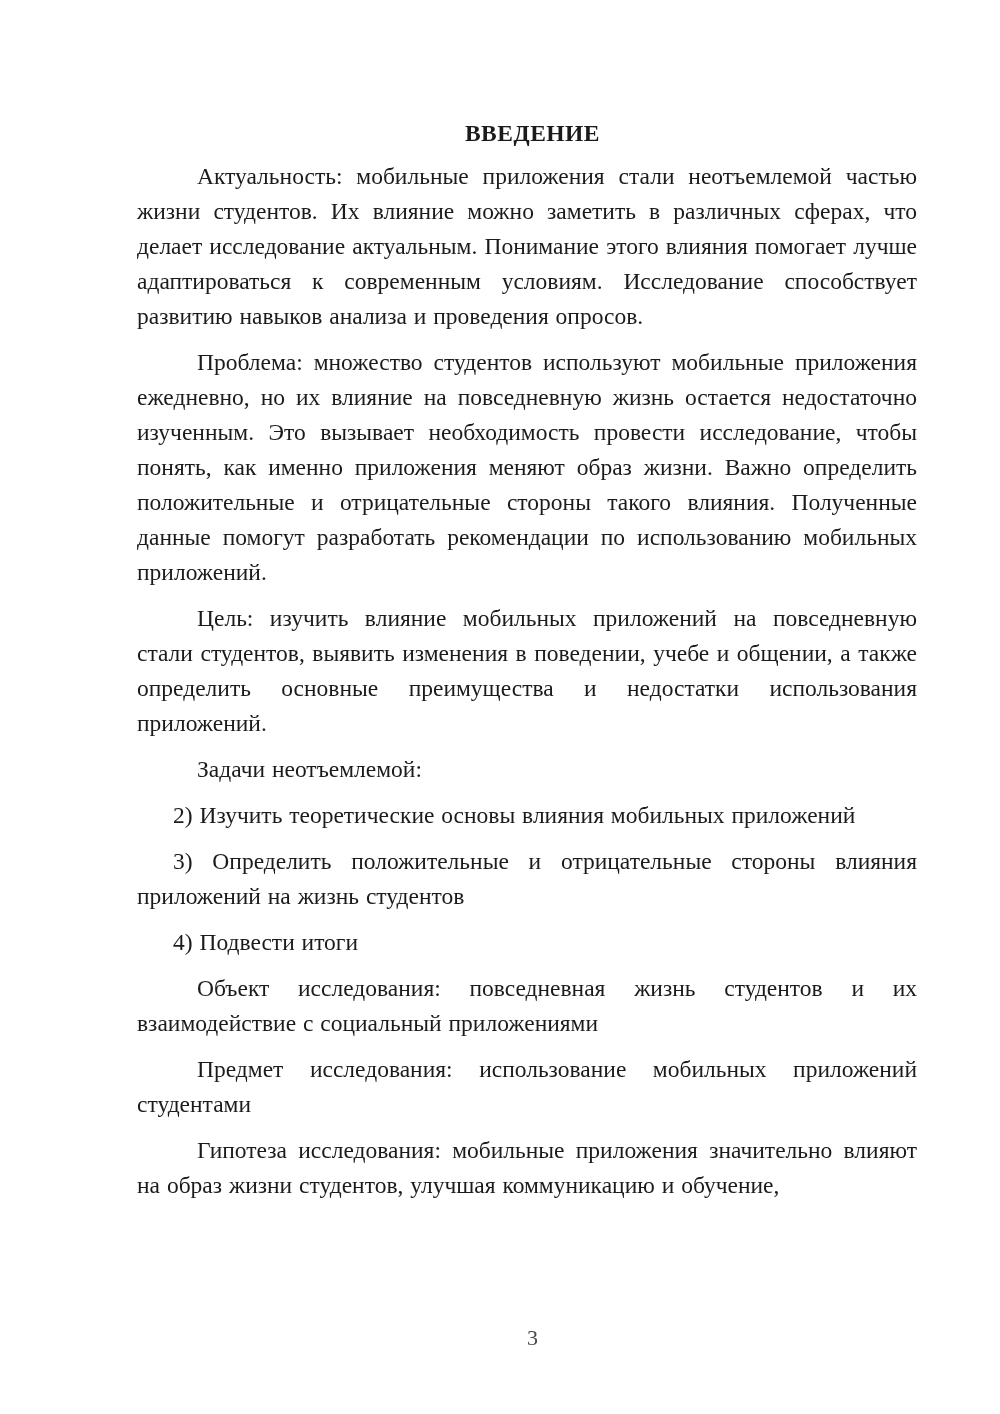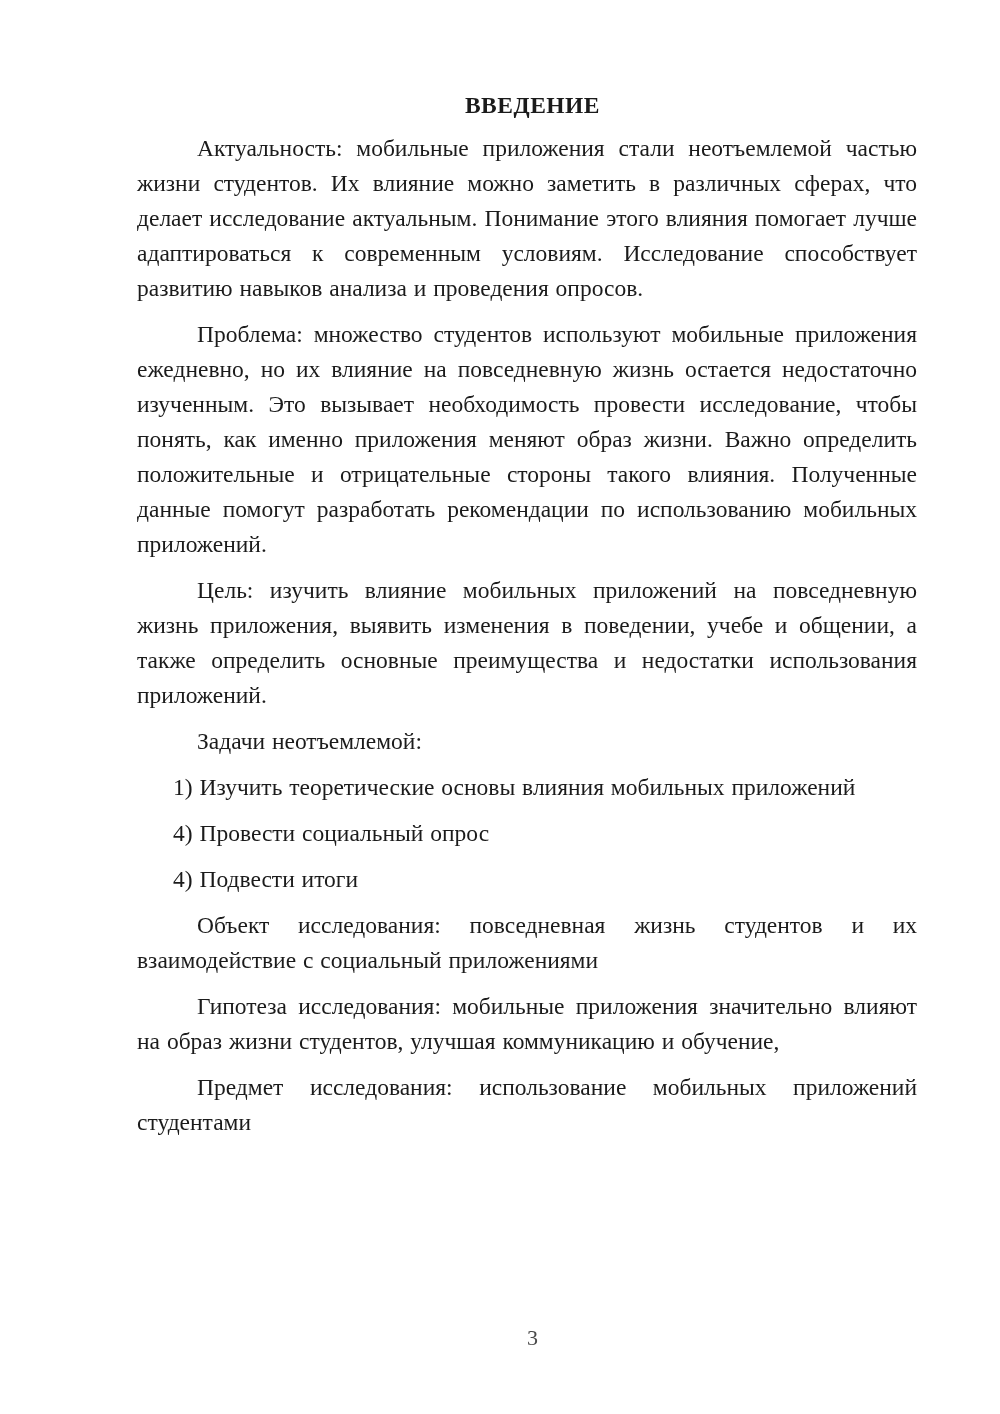--- a/index.html
+++ b/index.html
@@ -6,21 +6,21 @@
     margin: 0;
     padding: 0;
     background: #ffffff;
   }
   .page {
     position: relative;
     width: 1000px;
     height: 1414px;
     background: #ffffff;
     box-sizing: border-box;
-    padding: 88px 72px 0 137px;
+    padding: 116px 72px 0 137px;
     font-family: "Liberation Serif", "DejaVu Serif", serif;
     color: #1b1b1b;
     overflow: hidden;
   }
   .doc-title {
     font-size: 23.5px;
     line-height: 35px;
     font-weight: bold;
     text-align: center;
     margin: 0 0 8px 0;
@@ -57,33 +57,33 @@
 <body>
 
 <div class="page">
 
   <h1 class="doc-title">ВВЕДЕНИЕ</h1>
 
   <p class="para indent">Актуальность: мобильные приложения стали неотъемлемой частью жизни студентов. Их влияние можно заметить в различных сферах, что делает исследование актуальным. Понимание этого влияния помогает лучше адаптироваться к современным условиям. Исследование способствует развитию навыков анализа и проведения опросов.</p>
 
   <p class="para indent">Проблема: множество студентов используют мобильные приложения ежедневно, но их влияние на повседневную жизнь остается недостаточно изученным. Это вызывает необходимость провести исследование, чтобы понять, как именно приложения меняют образ жизни. Важно определить положительные и отрицательные стороны такого влияния. Полученные данные помогут разработать рекомендации по использованию мобильных приложений.</p>
 
-  <p class="para indent">Цель: изучить влияние мобильных приложений на повседневную жизнь приложения, выявить изменения в поведении, учебе и общении, а также определить основные преимущества и недостатки использования приложений.</p>
+  <p class="para indent">Цель: изучить влияние мобильных приложений на повседневную стали студентов, выявить изменения в поведении, учебе и общении, а также определить основные преимущества и недостатки использования приложений.</p>
 
   <p class="para indent">Задачи неотъемлемой:</p>
 
-  <p class="para task">1) Изучить теоретические основы влияния мобильных приложений</p>
+  <p class="para task">2) Изучить теоретические основы влияния мобильных приложений</p>
 
 
+  <p class="para task">3) Определить положительные и отрицательные стороны влияния приложений на жизнь студентов</p>
 
-  <p class="para task">4) Провести социальный опрос</p>
 
   <p class="para task">4) Подвести итоги</p>
 
   <p class="para indent">Объект исследования: повседневная жизнь студентов и их взаимодействие с социальный приложениями</p>
 
+  <p class="para indent">Предмет исследования: использование мобильных приложений студентами</p>
+
   <p class="para indent">Гипотеза исследования: мобильные приложения значительно влияют на образ жизни студентов, улучшая коммуникацию и обучение,</p>
-
-  <p class="para indent">Предмет исследования: использование мобильных приложений студентами</p>
 
   <div class="page-number">3</div>
 
 </div>
 
 </body></html>

